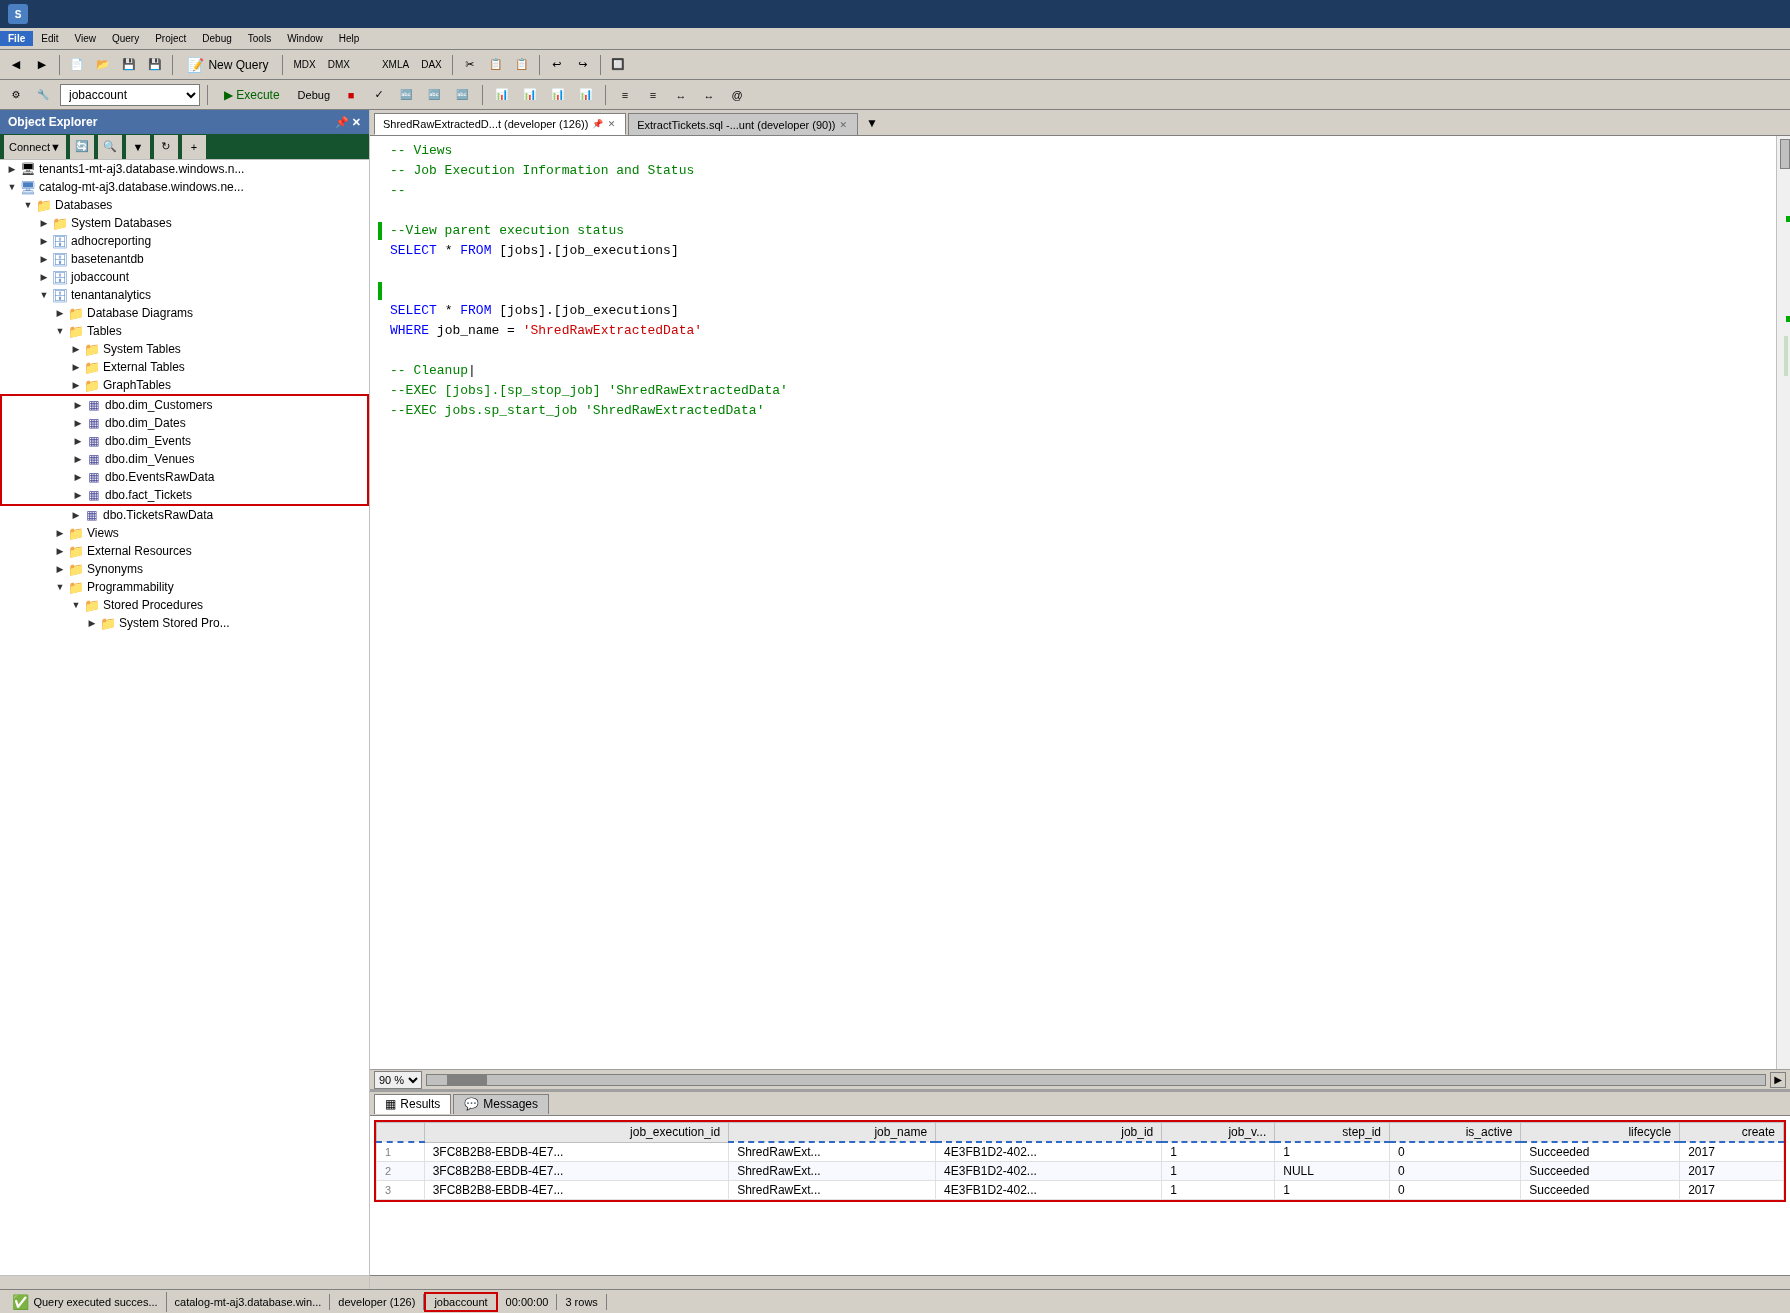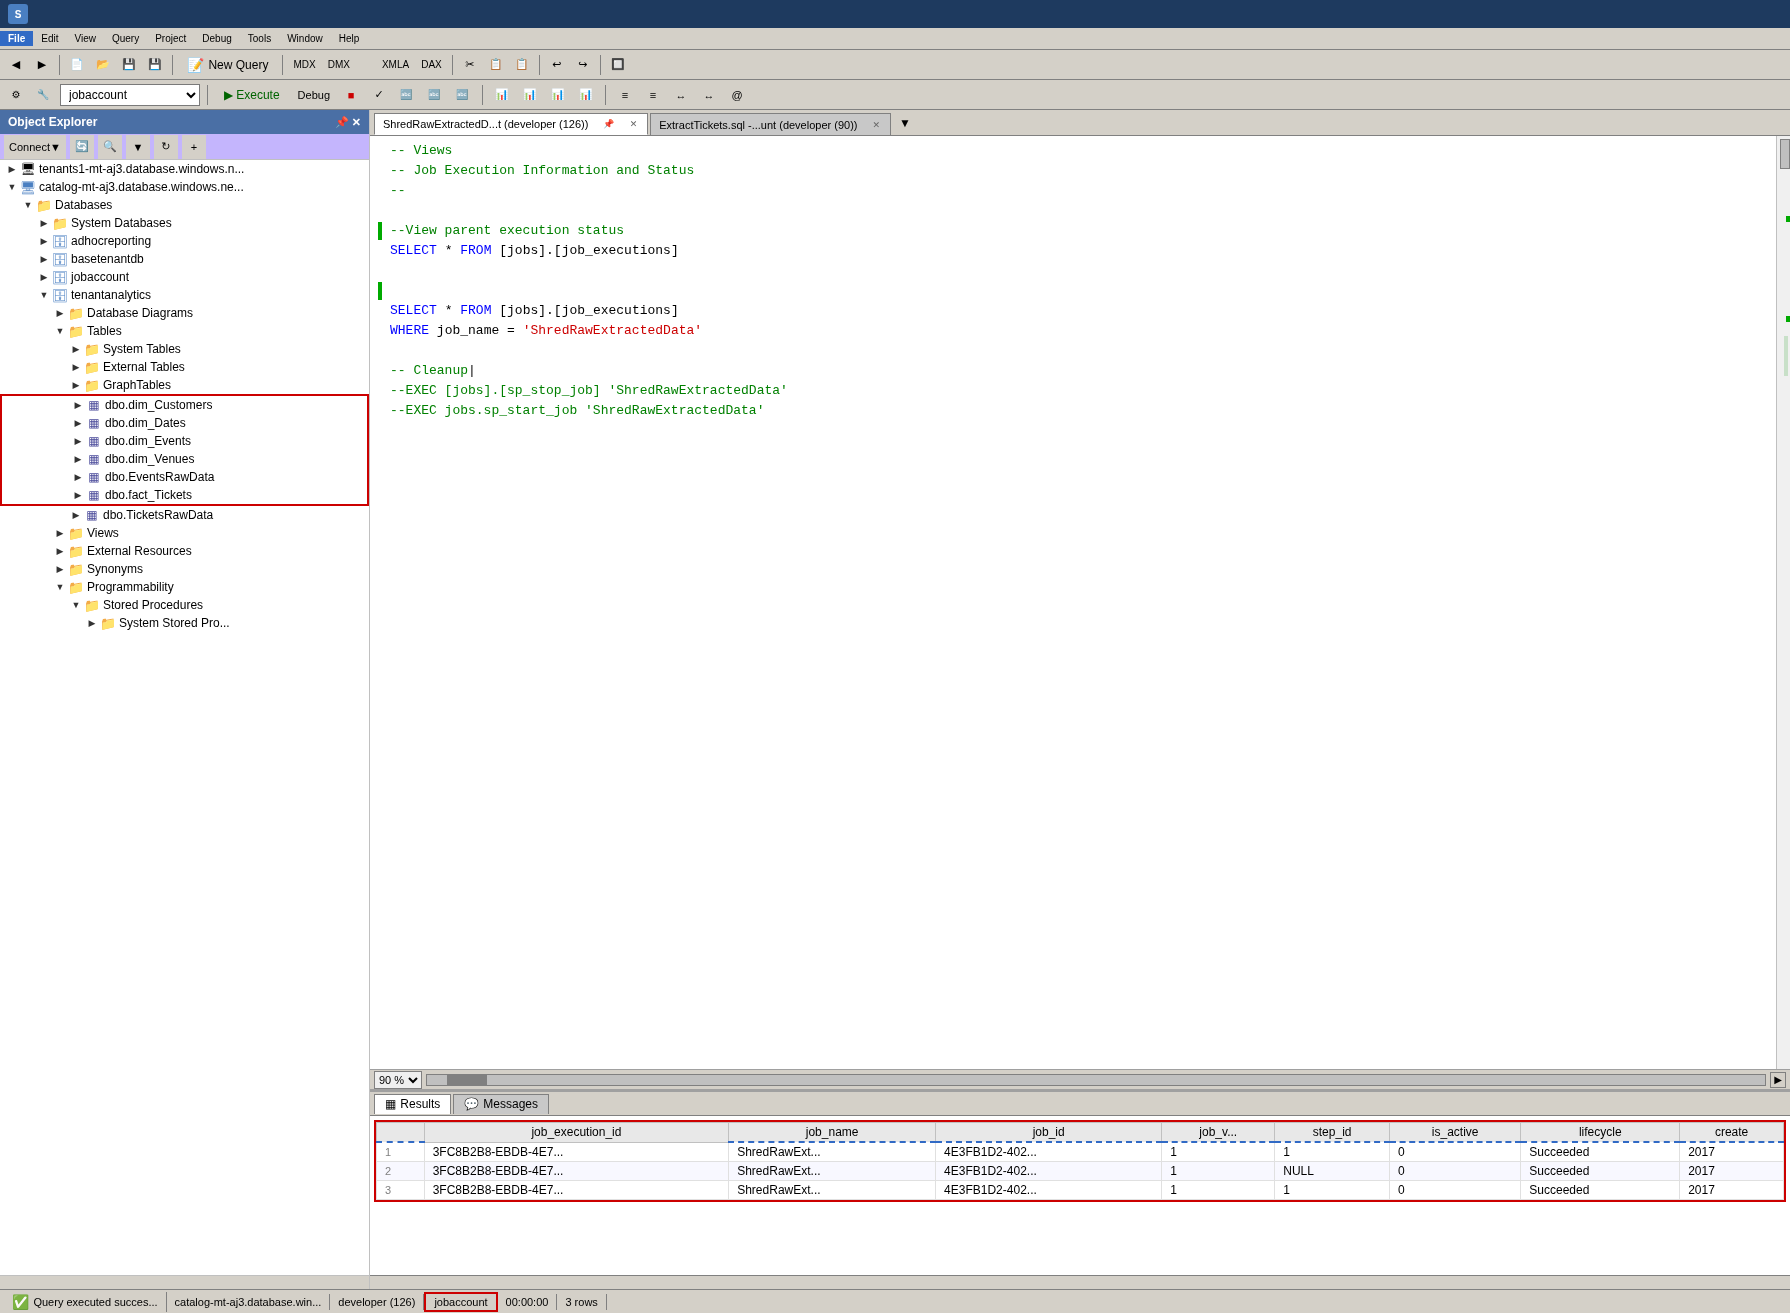--- a/index.html
+++ b/index.html
@@ -110,21 +110,21 @@
       color: white;
       padding: 4px 8px;
       font-size: 12px;
       font-weight: bold;
       display: flex;
       justify-content: space-between;
       align-items: center;
       height: 24px;
     }
     .oe-toolbar {
-      background: #c4b5fd;
+      background: #14532d;
       border-bottom: 1px solid #c0c0c0;
       padding: 8px 4px;
       display: flex; align-items: center; gap: 4px;
       height: 26px;
     }
     .oe-tree {
       flex: 1;
       overflow-y: auto;
       overflow-x: hidden;
       font-size: 12px;
@@ -166,21 +166,21 @@
     
     .tab-bar {
       background: #d4d0c8;
       display: flex;
       align-items: flex-end;
       border-bottom: 1px solid #808080;
       height: 26px;
       padding-left: 4px;
     }
     .tab {
-      display: flex; align-items: center; gap: 15px;
+      display: flex; align-items: center; gap: 4px;
       padding: 2px 10px 2px 8px;
       background: #c8c8c8;
       border: 1px solid #808080;
       border-bottom: none;
       font-size: 11px;
       cursor: pointer;
       height: 22px;
       margin-right: 2px;
     }
     .tab.active {
@@ -249,21 +249,21 @@
       border-collapse: collapse;
       font-size: 12px;
       font-family: 'Segoe UI', Arial, sans-serif;
       width: 100%;
     }
     .results-table th {
       background: #e8e8e8;
       border: 1px solid #c0c0c0;
       padding: 2px 8px;
       font-weight: normal;
-      text-align: center;
+      text-align: right;
       white-space: nowrap;
     }
     .results-table td {
       border: 1px solid #e0e0e0;
       padding: 2px 8px;
       white-space: nowrap;
     }
     .results-table tr:nth-child(even) td { background: #f8f8ff; }
     .results-table tr:first-child td { border-top: 2px dashed #316ac5; }
     .row-num { color: #808080; font-size: 11px; }

